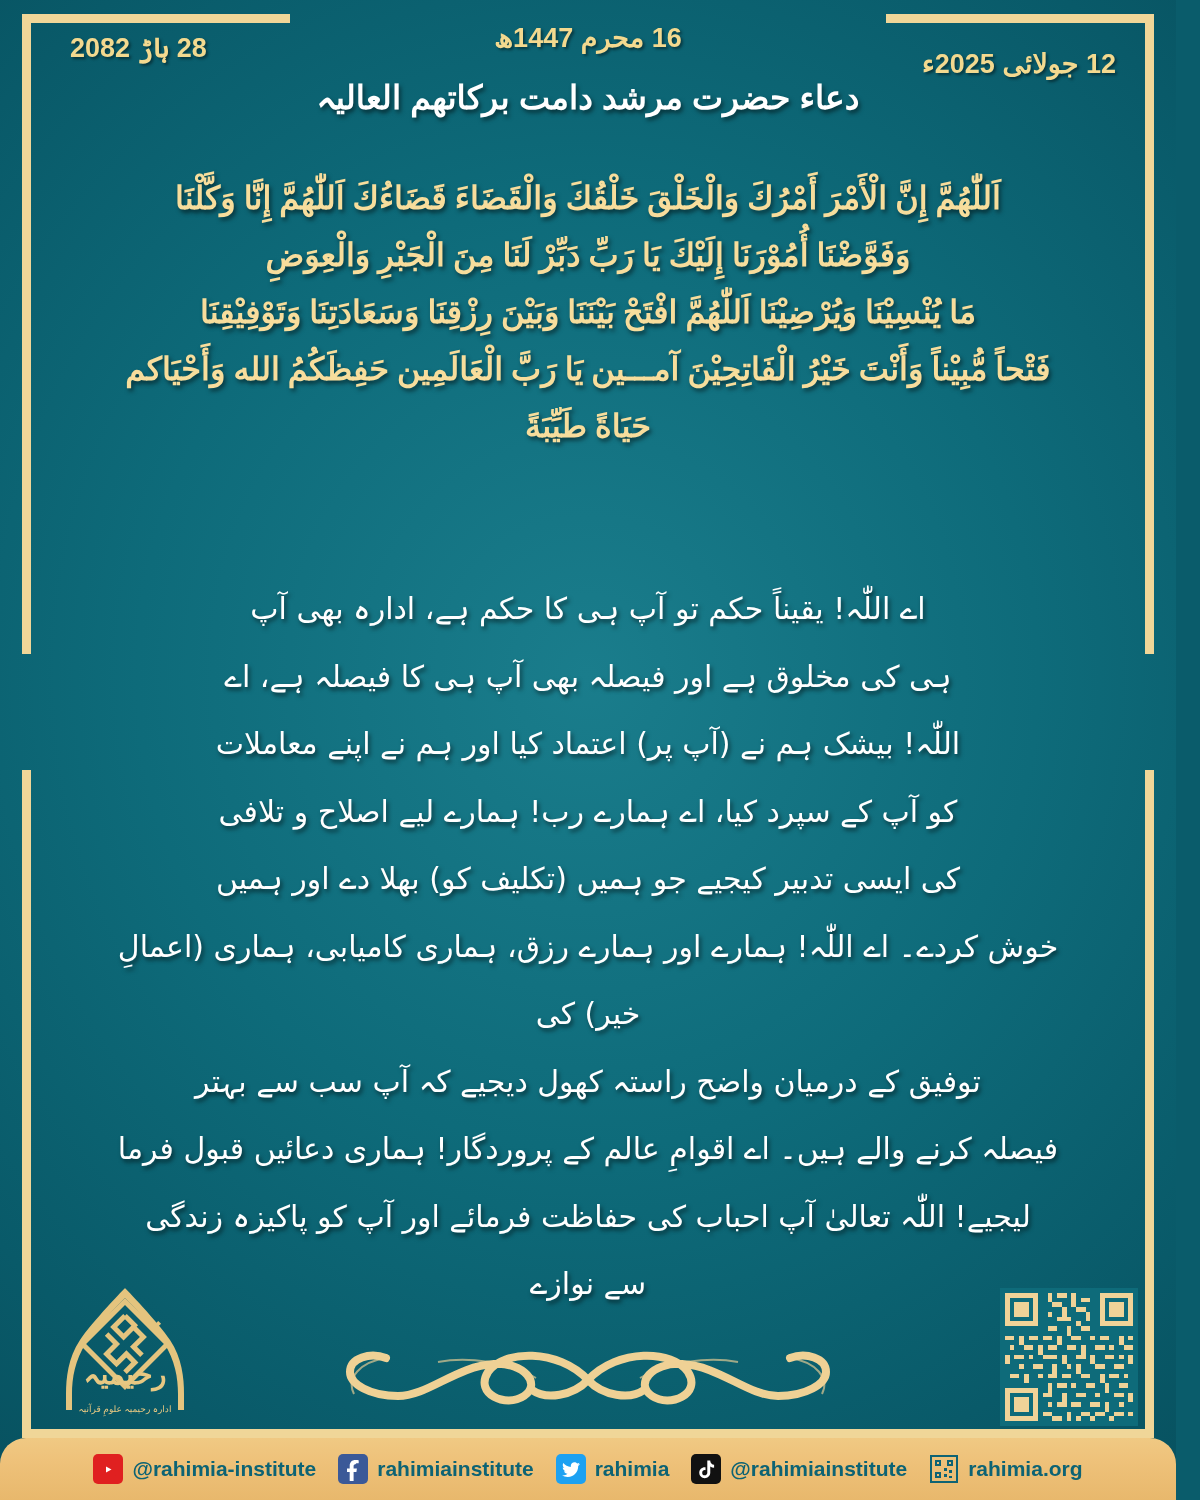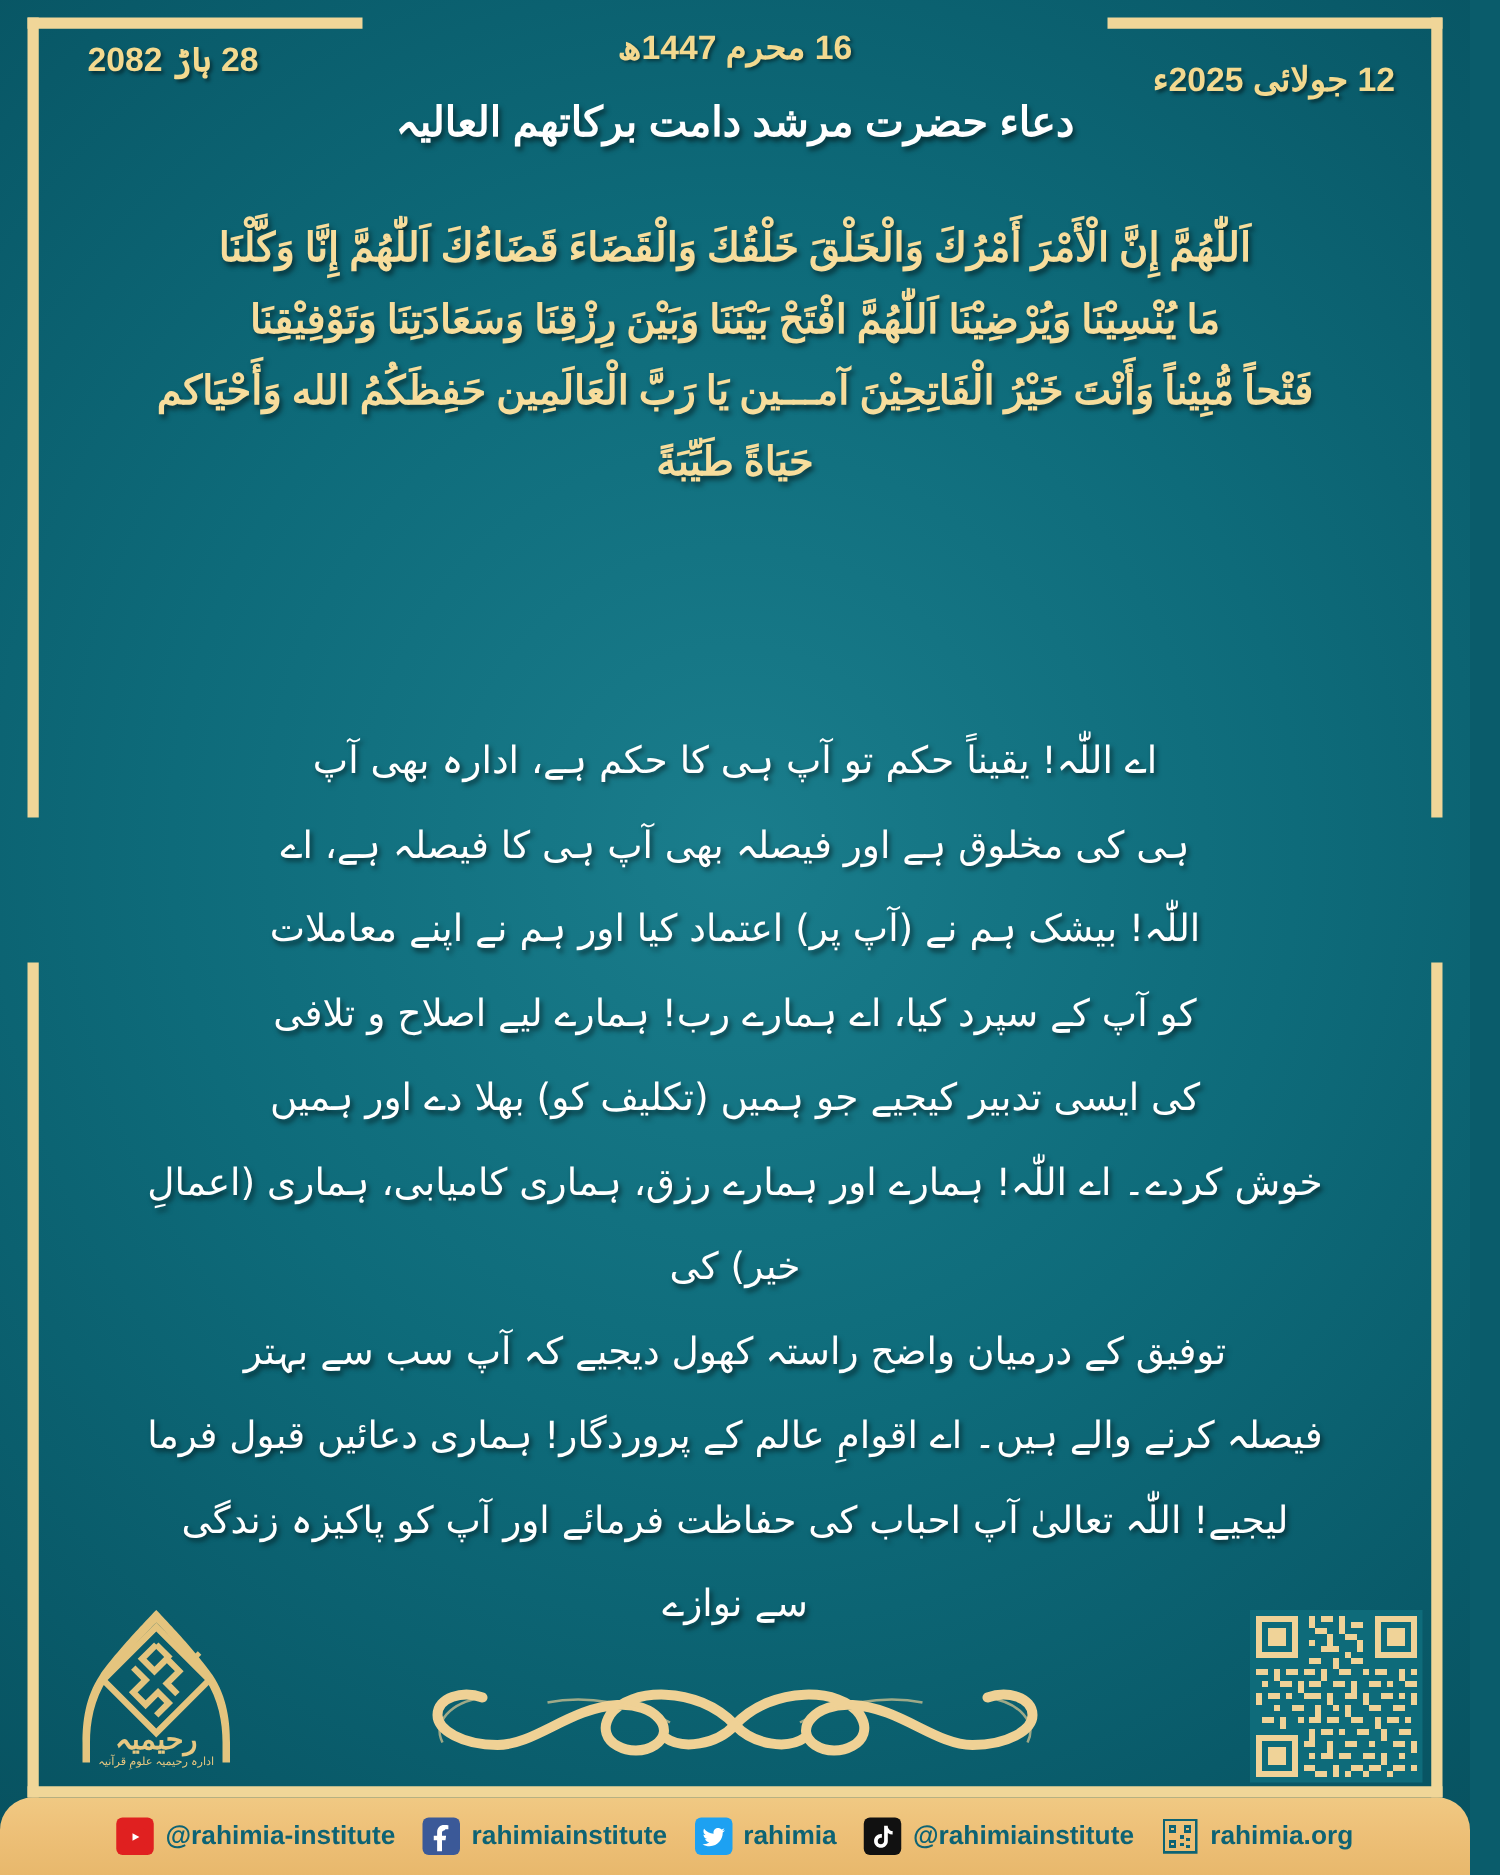--- a/index.html
+++ b/index.html
@@ -95,22 +95,22 @@
   }
   .logo-wrap svg { display: block; }
   .logo-text {
     position: absolute;
     left: 0; right: 0;
     bottom: 16px;
     text-align: center;
     color: #e7c882;
     direction: rtl;
   }
-  .logo-name { font-size: 23px; font-weight: bold; line-height: 1; }
-  .logo-sub  { font-size: 9px; line-height: 1.3; margin-top: 1px; letter-spacing: 0.3px; }
+  .logo-name { font-size: 29px; font-weight: bold; line-height: 1; }
+  .logo-sub  { font-size: 9px; line-height: 1.3; margin-top: 15px; letter-spacing: 0.3px; }
 
   
   .ornament {
     position: absolute;
     left: 50%;
     transform: translateX(-50%);
     bottom: 82px;
     width: 600px;
     height: 80px;
   }
@@ -180,20 +180,21 @@
   <div class="frame-seg frame-bottom"></div>
 
   <div class="date date-left">28 ہاڑ 2082</div>
   <div class="date date-center">16 محرم 1447ھ</div>
   <div class="date date-right">12 جولائی 2025ء</div>
 
   <div class="poster-title">دعاء حضرت مرشد دامت برکاتھم العالیہ</div>
 
   <div class="dua">
     <div>اَللّٰهُمَّ إِنَّ الْأَمْرَ أَمْرُكَ وَالْخَلْقَ خَلْقُكَ وَالْقَضَاءَ قَضَاءُكَ اَللّٰهُمَّ إِنَّا وَكَّلْنَا</div>
+    <div>وَفَوَّضْنَا أُمُوْرَنَا إِلَيْكَ يَا رَبِّ دَبِّرْ لَنَا مِنَ الْجَبْرِ وَالْعِوَضِ</div>
     <div>مَا يُنْسِيْنَا وَيُرْضِيْنَا اَللّٰهُمَّ افْتَحْ بَيْنَنَا وَبَيْنَ رِزْقِنَا وَسَعَادَتِنَا وَتَوْفِيْقِنَا</div>
     <div>فَتْحاً مُّبِيْناً وَأَنْتَ خَيْرُ الْفَاتِحِيْنَ آمـــين يَا رَبَّ الْعَالَمِين حَفِظَكُمُ الله وَأَحْيَاكم</div>
     <div>حَيَاةً طَيِّبَةً</div>
   </div>
 
   <div class="urdu">
     <div>اے اللّٰہ! یقیناً حکم تو آپ ہی کا حکم ہے، ادارہ بھی آپ</div>
     <div>ہی کی مخلوق ہے اور فیصلہ بھی آپ ہی کا فیصلہ ہے، اے</div>
     <div>اللّٰہ! بیشک ہم نے (آپ پر) اعتماد کیا اور ہم نے اپنے معاملات</div>
     <div>کو آپ کے سپرد کیا، اے ہمارے رب! ہمارے لیے اصلاح و تلافی</div>

